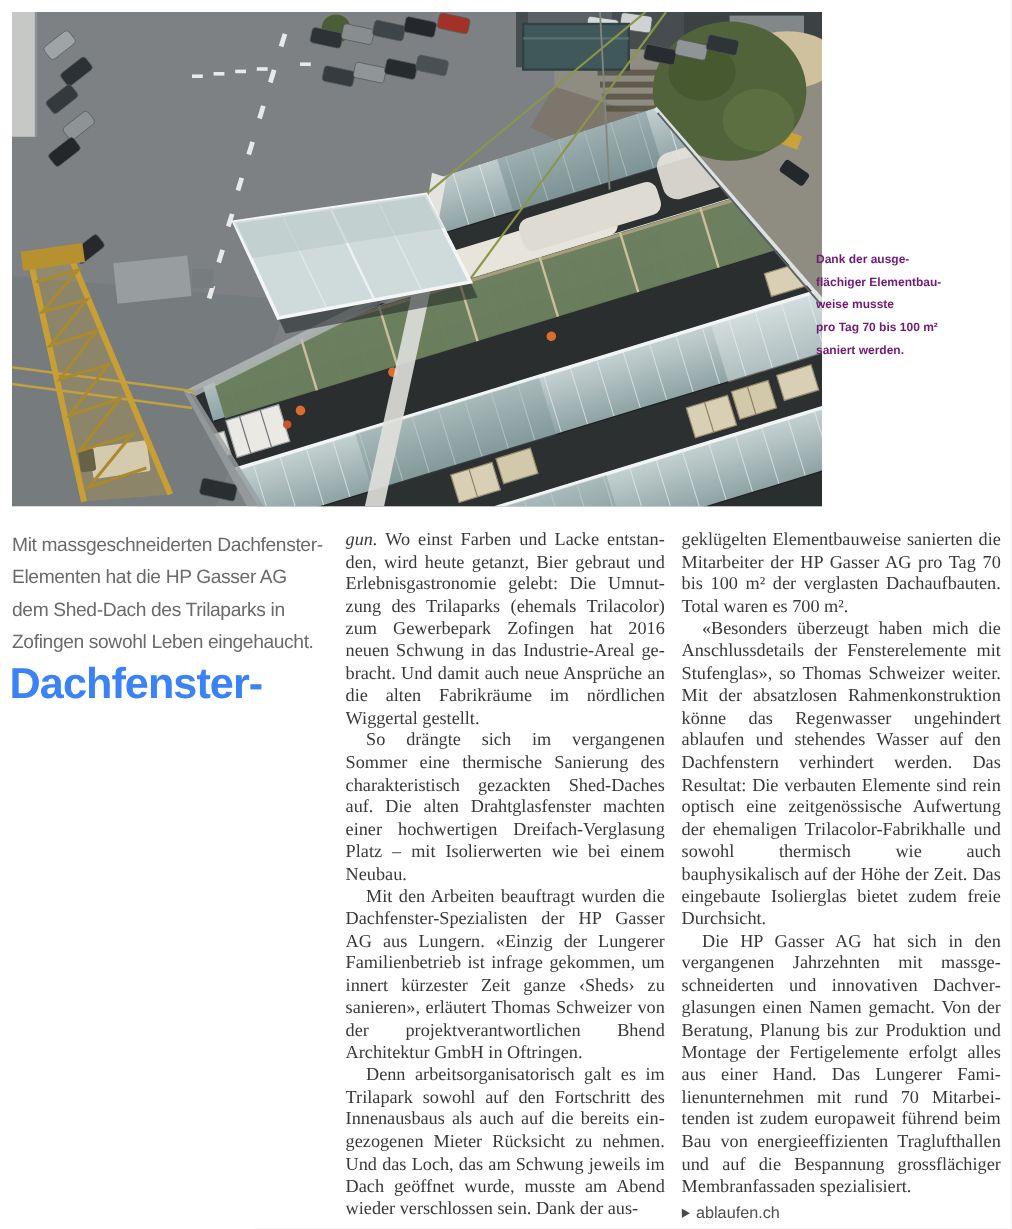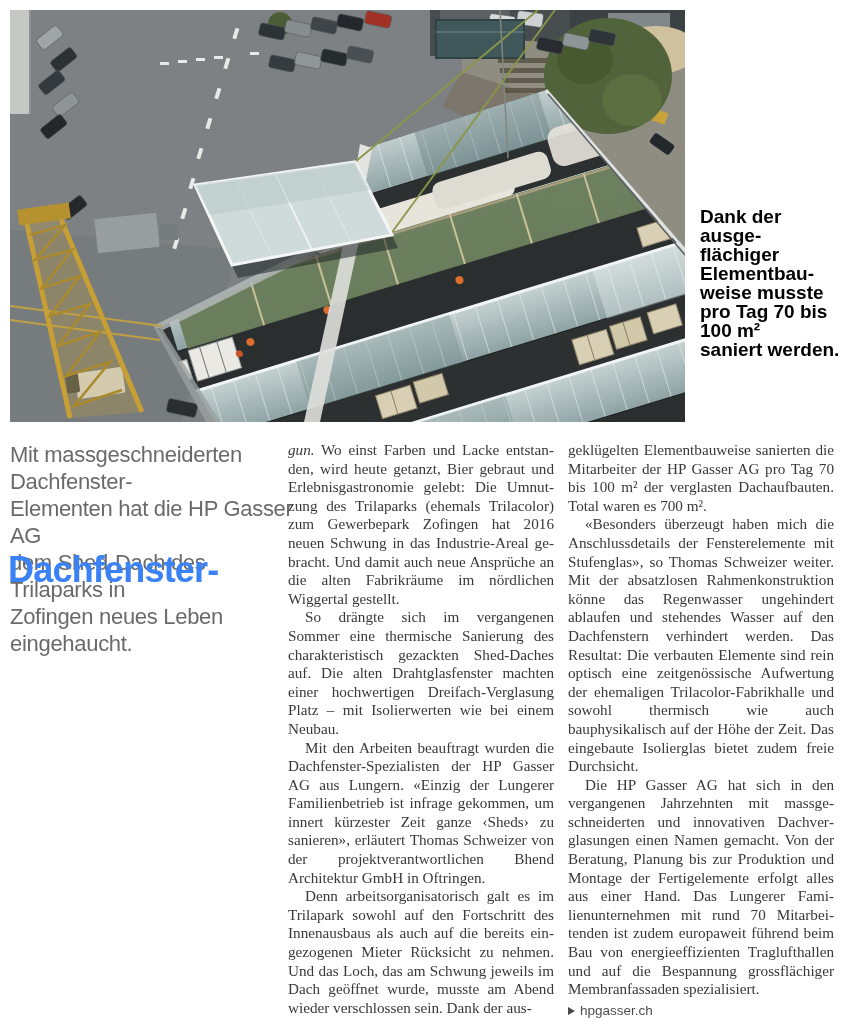--- a/index.html
+++ b/index.html
@@ -1,22 +1,22 @@
 <!DOCTYPE html>
 <html><head>
 <meta charset="utf-8">
 <style>
   html,body{margin:0;padding:0;background:#e9e9e9;}
   .page{position:relative;width:843px;height:1024px;background:#ffffff;overflow:hidden;
         font-family:"Liberation Sans",sans-serif;color:#333;}
   .photo{position:absolute;left:10px;top:10px;width:675px;height:412px;display:block;}
-  .caption{position:absolute;left:700px;top:207px;width:142px;
-           font-weight:bold;font-size:19px;line-height:19px;color:#000000;}
+  .caption{position:absolute;left:680px;top:207px;width:142px;
+           font-weight:bold;font-size:10px;line-height:19px;color:#701a75;}
   .lead{position:absolute;left:10px;top:441px;width:284px;
-        font-size:22px;line-height:27px;letter-spacing:-0.3px;color:#6a6a6a;}
+        font-size:16px;line-height:27px;letter-spacing:-0.3px;color:#6a6a6a;}
   .headline{position:absolute;left:8px;top:549px;width:300px;
             font-size:36px;line-height:41px;font-weight:bold;letter-spacing:-0.8px;color:#3b82f6;}
   .bodycol{position:absolute;top:441px;width:266px;height:578px;overflow:hidden;
            font-family:"Liberation Serif",serif;font-size:15.2px;line-height:18.6px;color:#383838;
            text-align:justify;hyphens:manual;-webkit-hyphens:manual;}
   .col2{left:288px;}
   .col3{left:568px;}
   .bodycol p{margin:0;}
   .bodycol p.ind{text-indent:17px;}
   .dateline{font-style:italic;}
@@ -263,21 +263,21 @@
     <div>flächiger Elementbau-</div>
     <div>weise musste</div>
     <div>pro Tag 70 bis 100 m²</div>
     <div>saniert werden.</div>
   </div>
 
   <div class="lead">
     <div>Mit massgeschneiderten Dachfenster-</div>
     <div>Elementen hat die HP Gasser AG</div>
     <div>dem Shed-Dach des Trilaparks in</div>
-    <div>Zofingen neues Leben eingehaucht.</div>
+    <div>Zofingen sowohl Leben eingehaucht.</div>
   </div>
 
   <h1 class="headline" style="margin:0;">
     <span style="display:block">Dachfenster-</span>
   </h1>
 
   <div class="bodycol col2">
     <p>
       <span class="dateline">gun.</span>
       <span>Wo einst Farben und Lacke entstan­den, wird heute getanzt, Bier gebraut und Erlebnisgastronomie gelebt: Die Umnut­zung des Trilaparks (ehemals Trilacolor) zum Gewerbepark Zofingen hat 2016 neuen Schwung in das Industrie-Areal ge­bracht. Und damit auch neue Ansprüche an die alten Fabrikräume im nördlichen Wiggertal gestellt.</span>
@@ -286,17 +286,17 @@
     <p class="ind">Mit den Arbeiten beauftragt wurden die Dachfenster-Spezialisten der HP Gas­ser AG aus Lungern. «Einzig der Lungerer Familienbetrieb ist infrage gekommen, um innert kürzester Zeit ganze ‹Sheds› zu sanieren», erläutert Thomas Schweizer von der projektverantwortlichen Bhend Architektur GmbH in Oftringen.</p>
     <p class="ind">Denn arbeitsorganisatorisch galt es im Trilapark sowohl auf den Fortschritt des Innenausbaus als auch auf die bereits ein­gezogenen Mieter Rücksicht zu nehmen. Und das Loch, das am Schwung jeweils im Dach geöffnet wurde, musste am Abend wieder verschlossen sein. Dank der aus-</p>
   </div>
 
   <div class="bodycol col3">
     <p>geklügelten Elementbauweise sanierten die Mitarbeiter der HP Gasser AG pro Tag 70 bis 100 m² der verglasten Dachaufbau­ten. Total waren es 700 m².</p>
     <p class="ind">«Besonders überzeugt haben mich die Anschlussdetails der Fensterelemente mit Stufenglas», so Thomas Schweizer weiter. Mit der absatzlosen Rahmenkon­struktion könne das Regenwasser unge­hindert ablaufen und stehendes Wasser auf den Dachfenstern verhindert werden. Das Resultat: Die verbauten Elemente sind rein optisch eine zeitgenössische Aufwertung der ehemaligen Trilacolor-Fabrikhalle und sowohl thermisch wie auch bauphysikalisch auf der Höhe der Zeit. Das eingebaute Isolierglas bietet zu­dem freie Durchsicht.</p>
     <p class="ind">Die HP Gasser AG hat sich in den vergangenen Jahrzehnten mit massge­schneiderten und innovativen Dachver­glasungen einen Namen gemacht. Von der Beratung, Planung bis zur Produktion und Montage der Fertigelemente erfolgt alles aus einer Hand. Das Lungerer Fami­lienunternehmen mit rund 70 Mitarbei­tenden ist zudem europaweit führend beim Bau von energieeffizienten Trag­lufthallen und auf die Bespannung gross­flächiger Membranfassaden spezialisiert.</p>
     <div class="linkrow">
       <span class="tri"></span>
-      <span>hpgasser.ch</span>
+      <span>ablaufen.ch</span>
     </div>
   </div>
 
 </div>
 
 </body></html>

